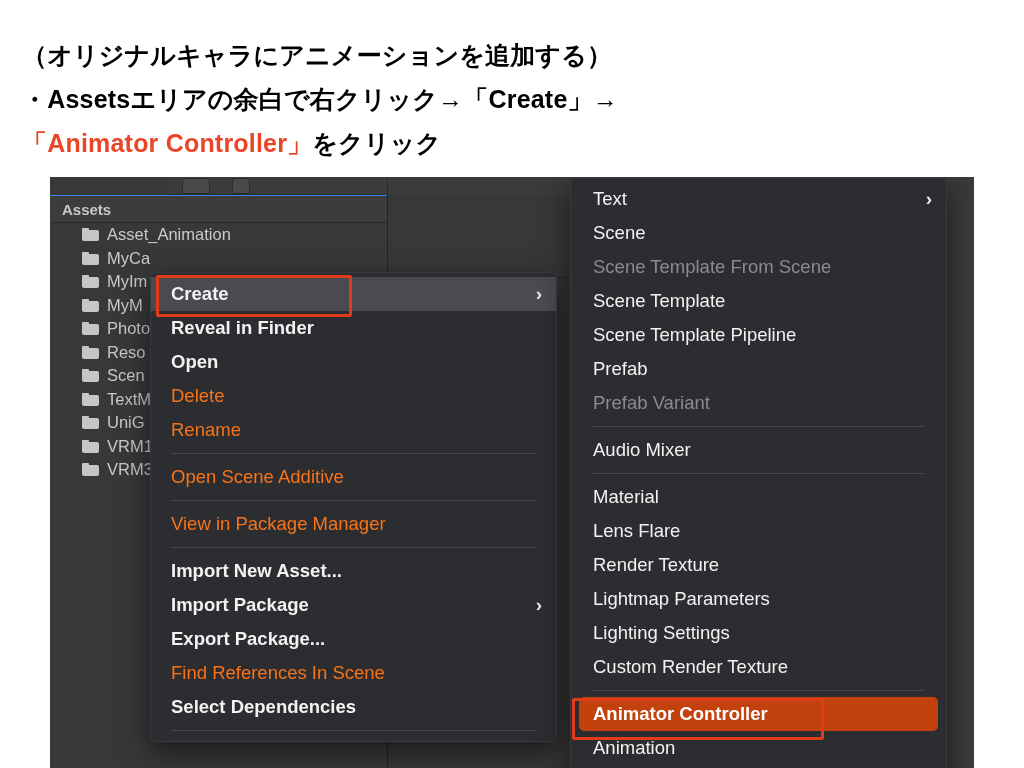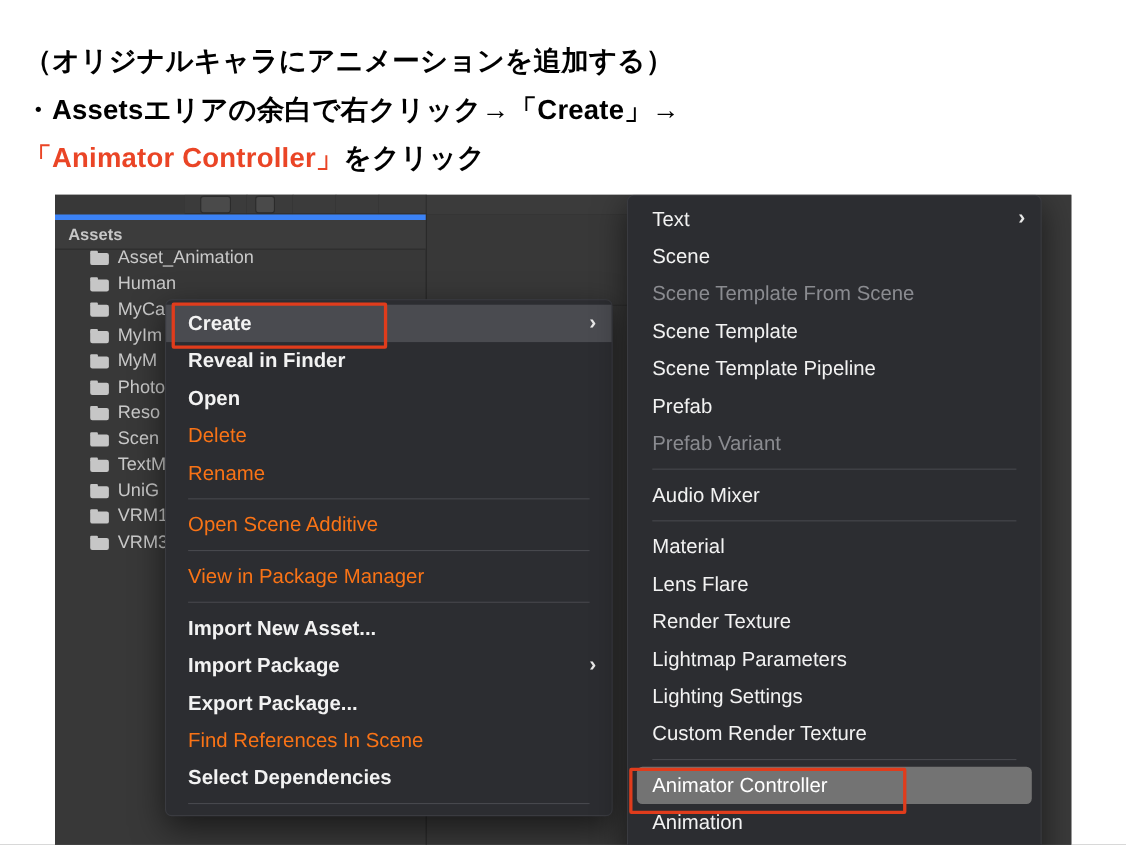--- a/index.html
+++ b/index.html
@@ -23,21 +23,21 @@
   
   .shot{position:absolute;left:50px;top:150px;width:924px;height:600px;overflow:hidden;background:#383838;}
 
   
   .project-panel{position:absolute;left:0px;top:0px;width:337px;height:600px;background:#383838;border-right:1px solid #232323;}
   .toolbar-strip{position:absolute;left:0;top:0;width:337px;height:18px;background:#383838;}
   .tb-seg{position:absolute;top:0px;height:17px;background:#3b3b3b;border-right:1px solid #2c2c2c;border-bottom:1px solid #2c2c2c;}
   .tb-pill{position:absolute;top:1px;width:26px;height:14px;border-radius:3px;background:#4a4a4a;border:1px solid #2b2b2b;}
   .panel-header{
     position:absolute;left:0;top:18px;width:337px;height:26px;background:#3c3c3c;
-    border-bottom:1px solid #2c2c2c;border-top:5px solid #3b82f6;
+    border-bottom:1px solid #2c2c2c;border-top:1px solid #3b82f6;
   }
   .panel-header span{position:absolute;left:12px;top:5px;font-size:15px;font-weight:700;color:#c8c8c8;}
   .tree{position:absolute;left:0;top:46px;width:337px;}
   .tree-row{position:relative;height:23.5px;display:flex;align-items:center;padding-left:32px;}
   .folder-ic{width:17px;height:13px;position:relative;flex:0 0 auto;margin-right:8px;}
   .folder-ic:before{content:"";position:absolute;left:0;top:2px;width:17px;height:11px;background:#c6c6c6;border-radius:1px 2px 2px 2px;}
   .folder-ic:after{content:"";position:absolute;left:0;top:0px;width:7px;height:3px;background:#c6c6c6;border-radius:1px 1px 0 0;}
   .tree-label{font-size:16.5px;color:#c9c9c9;white-space:nowrap;}
 
   
@@ -69,21 +69,21 @@
     position:absolute;left:520px;top:0px;width:375px;
     background:#2c2d31;border:1px solid #3a3b40;border-radius:6px;
     box-shadow:0 10px 30px rgba(0,0,0,.55);
     padding:4px 0 4px 0;
   }
   .si{
     position:relative;height:34px;display:flex;align-items:center;
     padding:0 14px 0 22px;font-size:18.5px;color:#f2f2f2;white-space:nowrap;
   }
   .si.dim{color:#8a8b90;text-align:right;}
-  .si.sel{background:#737373;color:#ffffff;border-radius:5px;margin:0 8px;padding-left:14px;}
+  .si.sel{background:#c2410c;color:#ffffff;border-radius:5px;margin:0 8px;padding-left:14px;font-weight:bold;}
   .si .chev{margin-left:auto;font-size:19px;color:#e8e8e8;font-weight:700;}
   .ssep{height:1px;background:#47484d;margin:6px 22px 6px 22px;}
 
   
   .redbox{position:absolute;border:3px solid #e03c1c;border-radius:2px;pointer-events:none;}
 
   
   .cover-bottom{position:absolute;left:0;top:750px;width:1024px;height:18px;background:#ffffff;}
 </style>
 </head>
@@ -114,24 +114,20 @@
         <span>Assets</span>
       </div>
 
       <div class="tree">
         <div class="tree-row">
             <span class="folder-ic"></span>
             <span class="tree-label">Asset_Animation</span>
           </div>
         <div class="tree-row">
             <span class="folder-ic"></span>
-            <span class="tree-label">Human</span>
-          </div>
-        <div class="tree-row">
-            <span class="folder-ic"></span>
             <span class="tree-label">MyCa</span>
           </div>
         <div class="tree-row">
             <span class="folder-ic"></span>
             <span class="tree-label">MyIm</span>
           </div>
         <div class="tree-row">
             <span class="folder-ic"></span>
             <span class="tree-label">MyM</span>
           </div>

